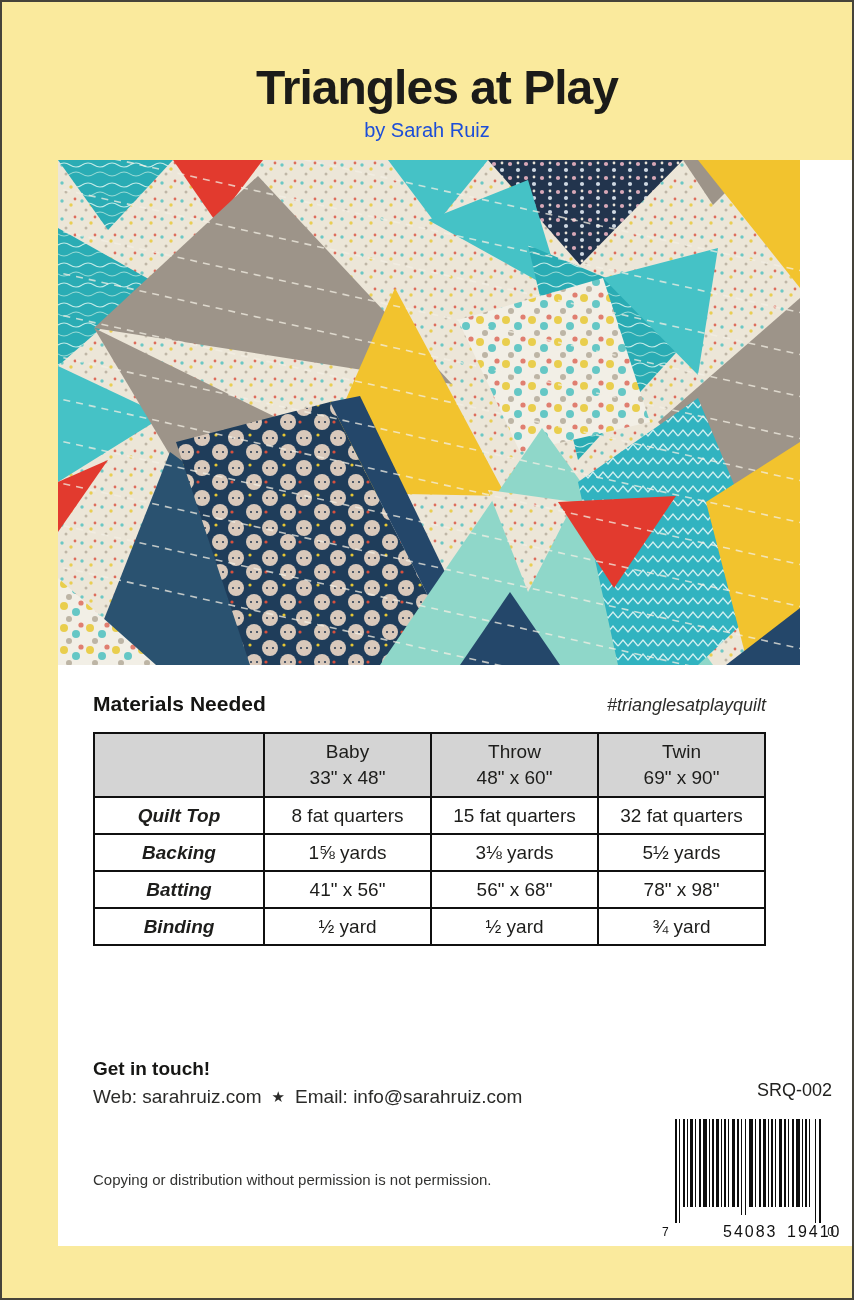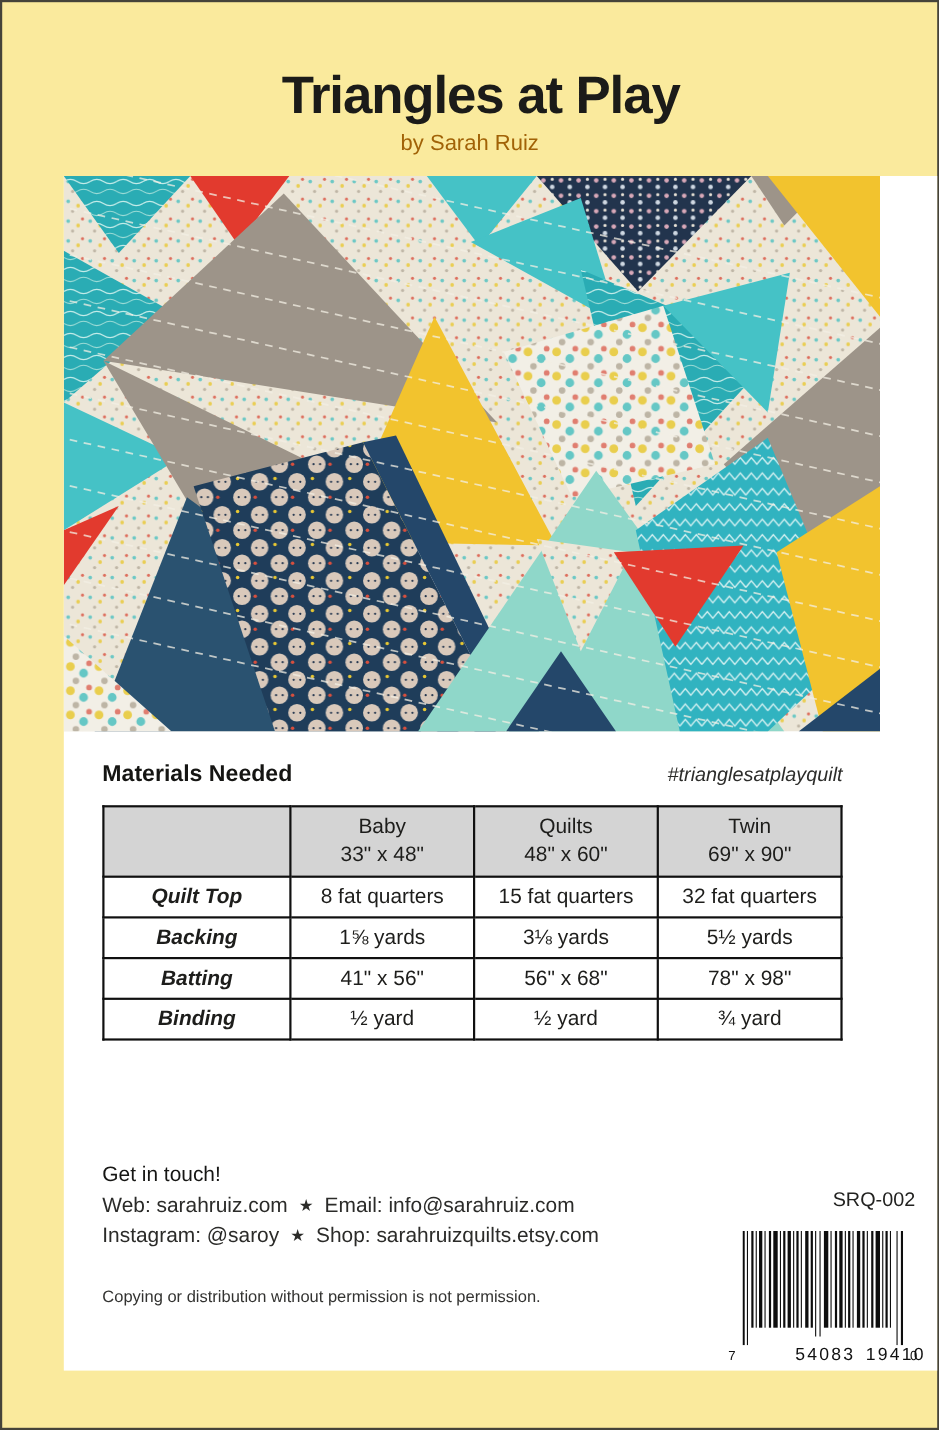--- a/index.html
+++ b/index.html
@@ -16,21 +16,21 @@
   .title {
     position:absolute; top:58px; left:0; right:0;
     text-align:center;
     font-size:48px; font-weight:700; letter-spacing:-1px;
     color:#1b1b19;
     margin-left:20px;
   }
   .byline {
     position:absolute; top:117px; left:0; right:0;
     text-align:center;
-    font-size:20px; color:#a16207;
+    font-size:20px; color:#1d4ed8;
   }
   .panel {
     position:absolute; left:56px; top:158px;
     width:804px; height:1086px;
     background:#ffffff;
   }
   .photo { display:block; width:742px; height:505px; }
 
   .materials-row {
     position:absolute; top:532px; left:35px; width:673px;
@@ -54,21 +54,21 @@
   }
   .size-table td { height:37px; }
   .size-table td.rowlabel { font-weight:700;font-style:italic; }
   .size-table col.c0 { width:170px; }
   .size-table col.cv { width:167px; }
 
   .contact {
     position:absolute; top:896px; left:35px;
     font-size:19px; color:#2b2b29; line-height:26px;
   }
-  .contact-heading { font-weight:400; font-size:19px; color:#161614; margin-bottom:2px; }
+  .contact-heading { font-weight:700; font-size:19px; color:#161614; margin-bottom:2px; }
   .contact .sep { display:inline-block; padding:0 10px; font-size:15px; position:relative; top:-1px; }
 
   .code-area {
     position:absolute; top:920px; right:28px; width:172px;
     text-align:right;
   }
   .product-code { font-size:18px; color:#222220; margin-bottom:18px; padding-right:2px; }
   .barcode-wrap {
     position:relative; width:172px; height:122px; background:#fff;
   }
@@ -211,21 +211,21 @@
           <col class="cv">
         </colgroup>
       <thead>
         <tr>
           <th></th>
           <th>
             <div>Baby</div>
             <div>33" x 48"</div>
           </th>
           <th>
-            <div>Quilts</div>
+            <div>Throw</div>
             <div>48" x 60"</div>
           </th>
           <th>
             <div>Twin</div>
             <div>69" x 90"</div>
           </th>
         </tr>
       </thead>
       <tbody>
         <tr>
@@ -252,23 +252,20 @@
           <td>½ yard</td>
           <td>¾ yard</td>
         </tr>
       </tbody>
     </table>
 
     <div class="contact">
       <div class="contact-heading">Get in touch!</div>
       <div>
         <span>Web: sarahruiz.com</span><span class="sep">★</span><span>Email: info@sarahruiz.com</span>
-      </div>
-      <div>
-        <span>Instagram: @saroy</span><span class="sep">★</span><span>Shop: sarahruizquilts.etsy.com</span>
       </div>
     </div>
 
     <div class="code-area">
       <div class="product-code">SRQ-002</div>
       <div class="barcode-wrap">
         <svg class="barcode-bars" width="146" height="104" viewBox="0 0 146 104" aria-hidden="true">
           <g fill="#0d0d0d">
             <rect x="0" y="0" width="2" height="104"></rect>
               <rect x="4" y="0" width="1" height="104"></rect>

